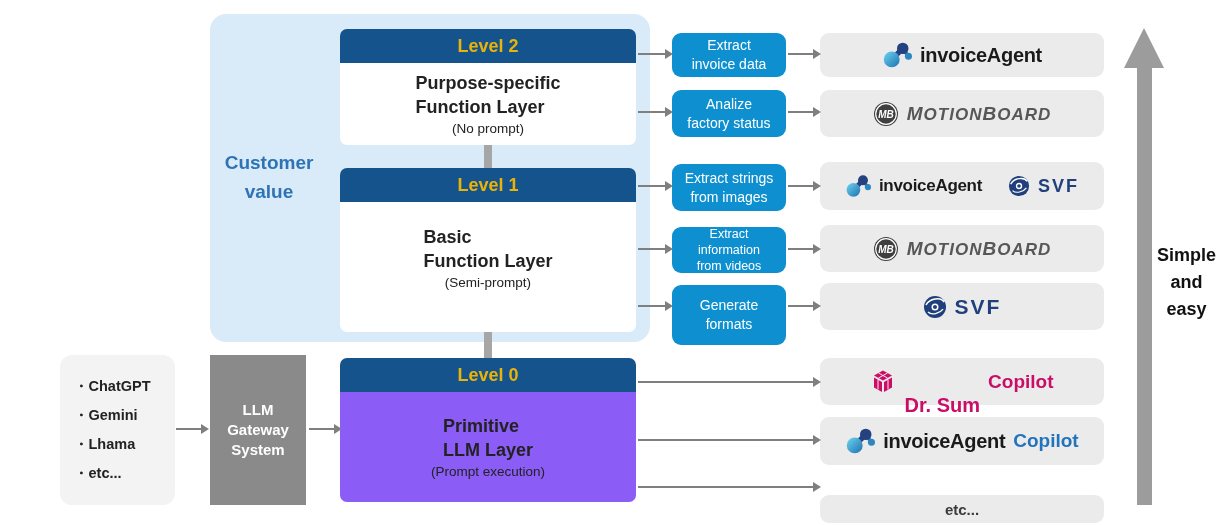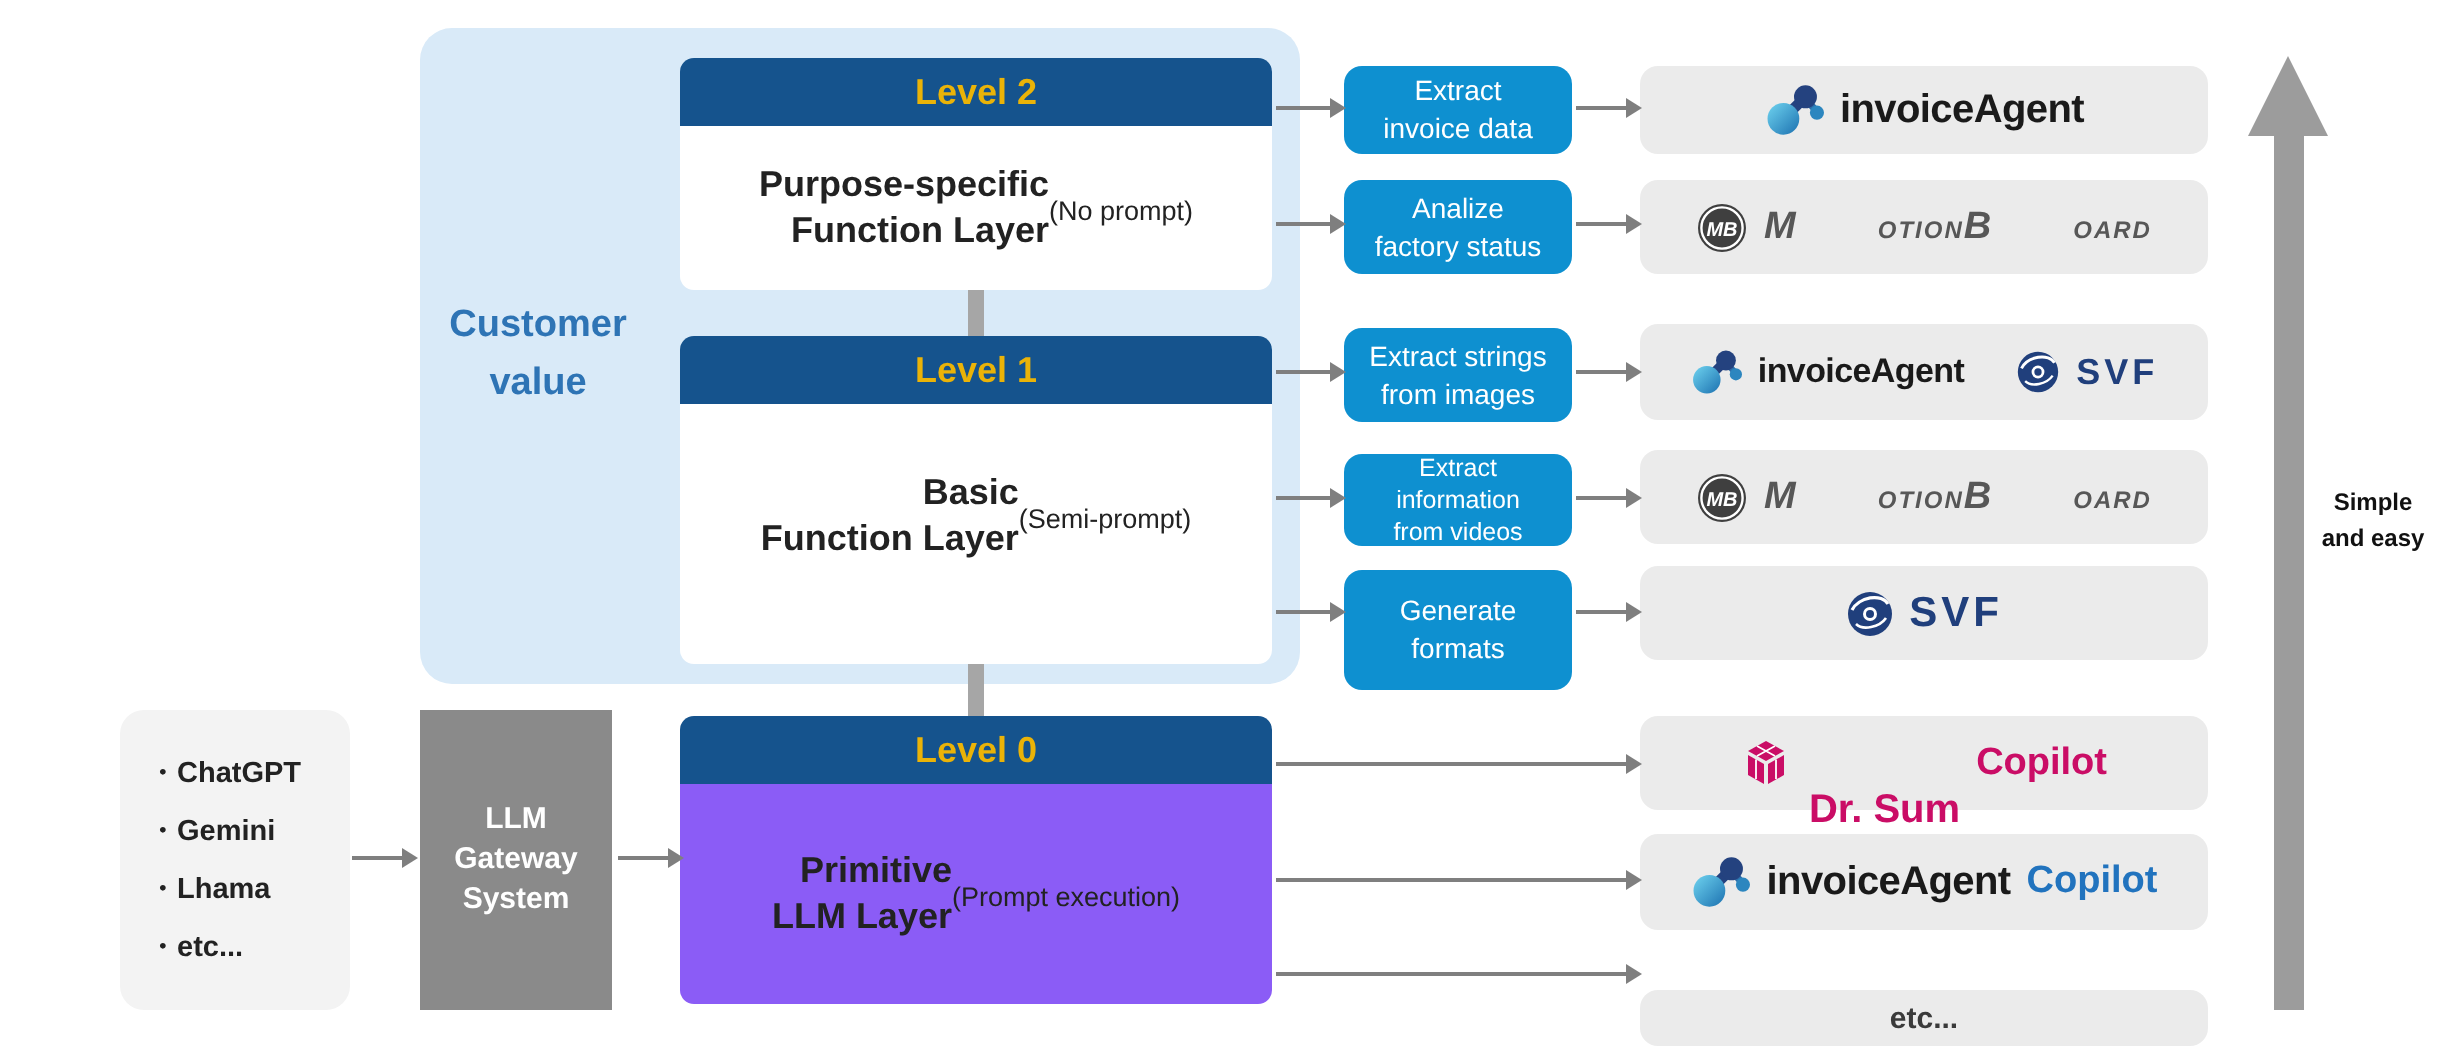--- a/index.html
+++ b/index.html
@@ -9,22 +9,22 @@
 
   
   .panel{left:210px;top:14px;width:440px;height:328px;background:#D9EAF8;border-radius:16px;}
   .customer-value{left:203px;top:148px;width:132px;text-align:center;color:#2E74B5;
     font-weight:bold;font-size:19px;line-height:1.55;}
 
   
   .level{left:340px;width:296px;border-radius:7px;overflow:hidden;display:flex;flex-direction:column;}
   .level-header{height:34px;min-height:34px;background:#15538D;color:#eab308;font-weight:bold;font-size:18px;
     display:flex;align-items:center;justify-content:center;}
-  .level-body{flex:1;background:#fff;display:flex;flex-direction:row;align-items:center;justify-content:center;
-    text-align:right;color:#222;}
+  .level-body{flex:1;background:#fff;display:flex;flex-direction:column;align-items:center;justify-content:center;
+    text-align:left;color:#222;}
   .level-title{font-weight:bold;font-size:18px;line-height:1.3;}
   .level-sub{font-size:13.5px;margin-top:2px;}
   #level2{top:29px;height:116px;}
   #level1{top:168px;height:164px;}
   #level1 .level-body{padding-bottom:18px;}
   #level0{top:358px;height:144px;}
   #level0 .level-body{background:#8b5cf6;}
 
   
   .vconn{left:484px;width:8px;background:#A6A6A6;}
@@ -43,39 +43,39 @@
 
   
   .product{left:820px;width:284px;background:#EBEBEB;border-radius:9px;
     display:flex;align-items:center;justify-content:center;gap:8px;}
 
   
   .ia-text{font-weight:bold;color:#1A1A1A;font-size:20px;letter-spacing:-0.3px;}
   .ia-text.sm{font-size:17px;}
   .mb-text{font-style:italic;font-weight:bold;color:#575757;letter-spacing:1px;white-space:nowrap;}
   .mb-big{font-size:19px;}
-  .mb-small{font-size:12px;margin-left:40px;}
+  .mb-small{font-size:17px;}
   .svf-text{font-weight:bold;color:#203F7C;font-size:21px;letter-spacing:2px;}
   .svf-text.sm{font-size:18px;}
   .ds-text{font-weight:800;color:#CA0D66;font-size:20px;margin-top:48px;}
   .ds-copilot{font-weight:700;color:#CA0D66;font-size:19px;}
   .cp-text{font-weight:700;color:#2173BE;font-size:19px;}
   .etc-text{font-weight:bold;font-size:15px;color:#3A3A3A;}
   .logo-gap{width:10px;}
 
   
   .harrow{position:absolute;height:2px;background:#7F7F7F;}
   .harrow::after{content:"";position:absolute;right:-7px;top:-4px;width:0;height:0;
     border-left:8px solid #7F7F7F;border-top:5px solid transparent;border-bottom:5px solid transparent;}
 
   
   .big-arrow-shaft{left:1137px;top:66px;width:15px;height:439px;background:#9C9C9C;}
   .big-arrow-head{left:1124px;top:28px;width:0;height:0;
     border-left:20px solid transparent;border-right:20px solid transparent;border-bottom:40px solid #9C9C9C;}
-  .side-label{left:1153px;top:242px;width:67px;text-align:center;font-weight:bold;font-size:12px;color:#111;line-height:1.5;}
+  .side-label{left:1153px;top:242px;width:67px;text-align:center;font-weight:bold;font-size:18px;color:#111;line-height:1.5;}
 </style>
 </head>
 <body>
 
 <svg width="0" height="0" style="position:absolute" aria-hidden="true">
   <defs>
     <linearGradient id="ia-g" x1="0" y1="0" x2="1" y2="1">
       <stop offset="0" stop-color="#6FD4F0"></stop>
         <stop offset="1" stop-color="#1C71B0"></stop>
     </linearGradient>

